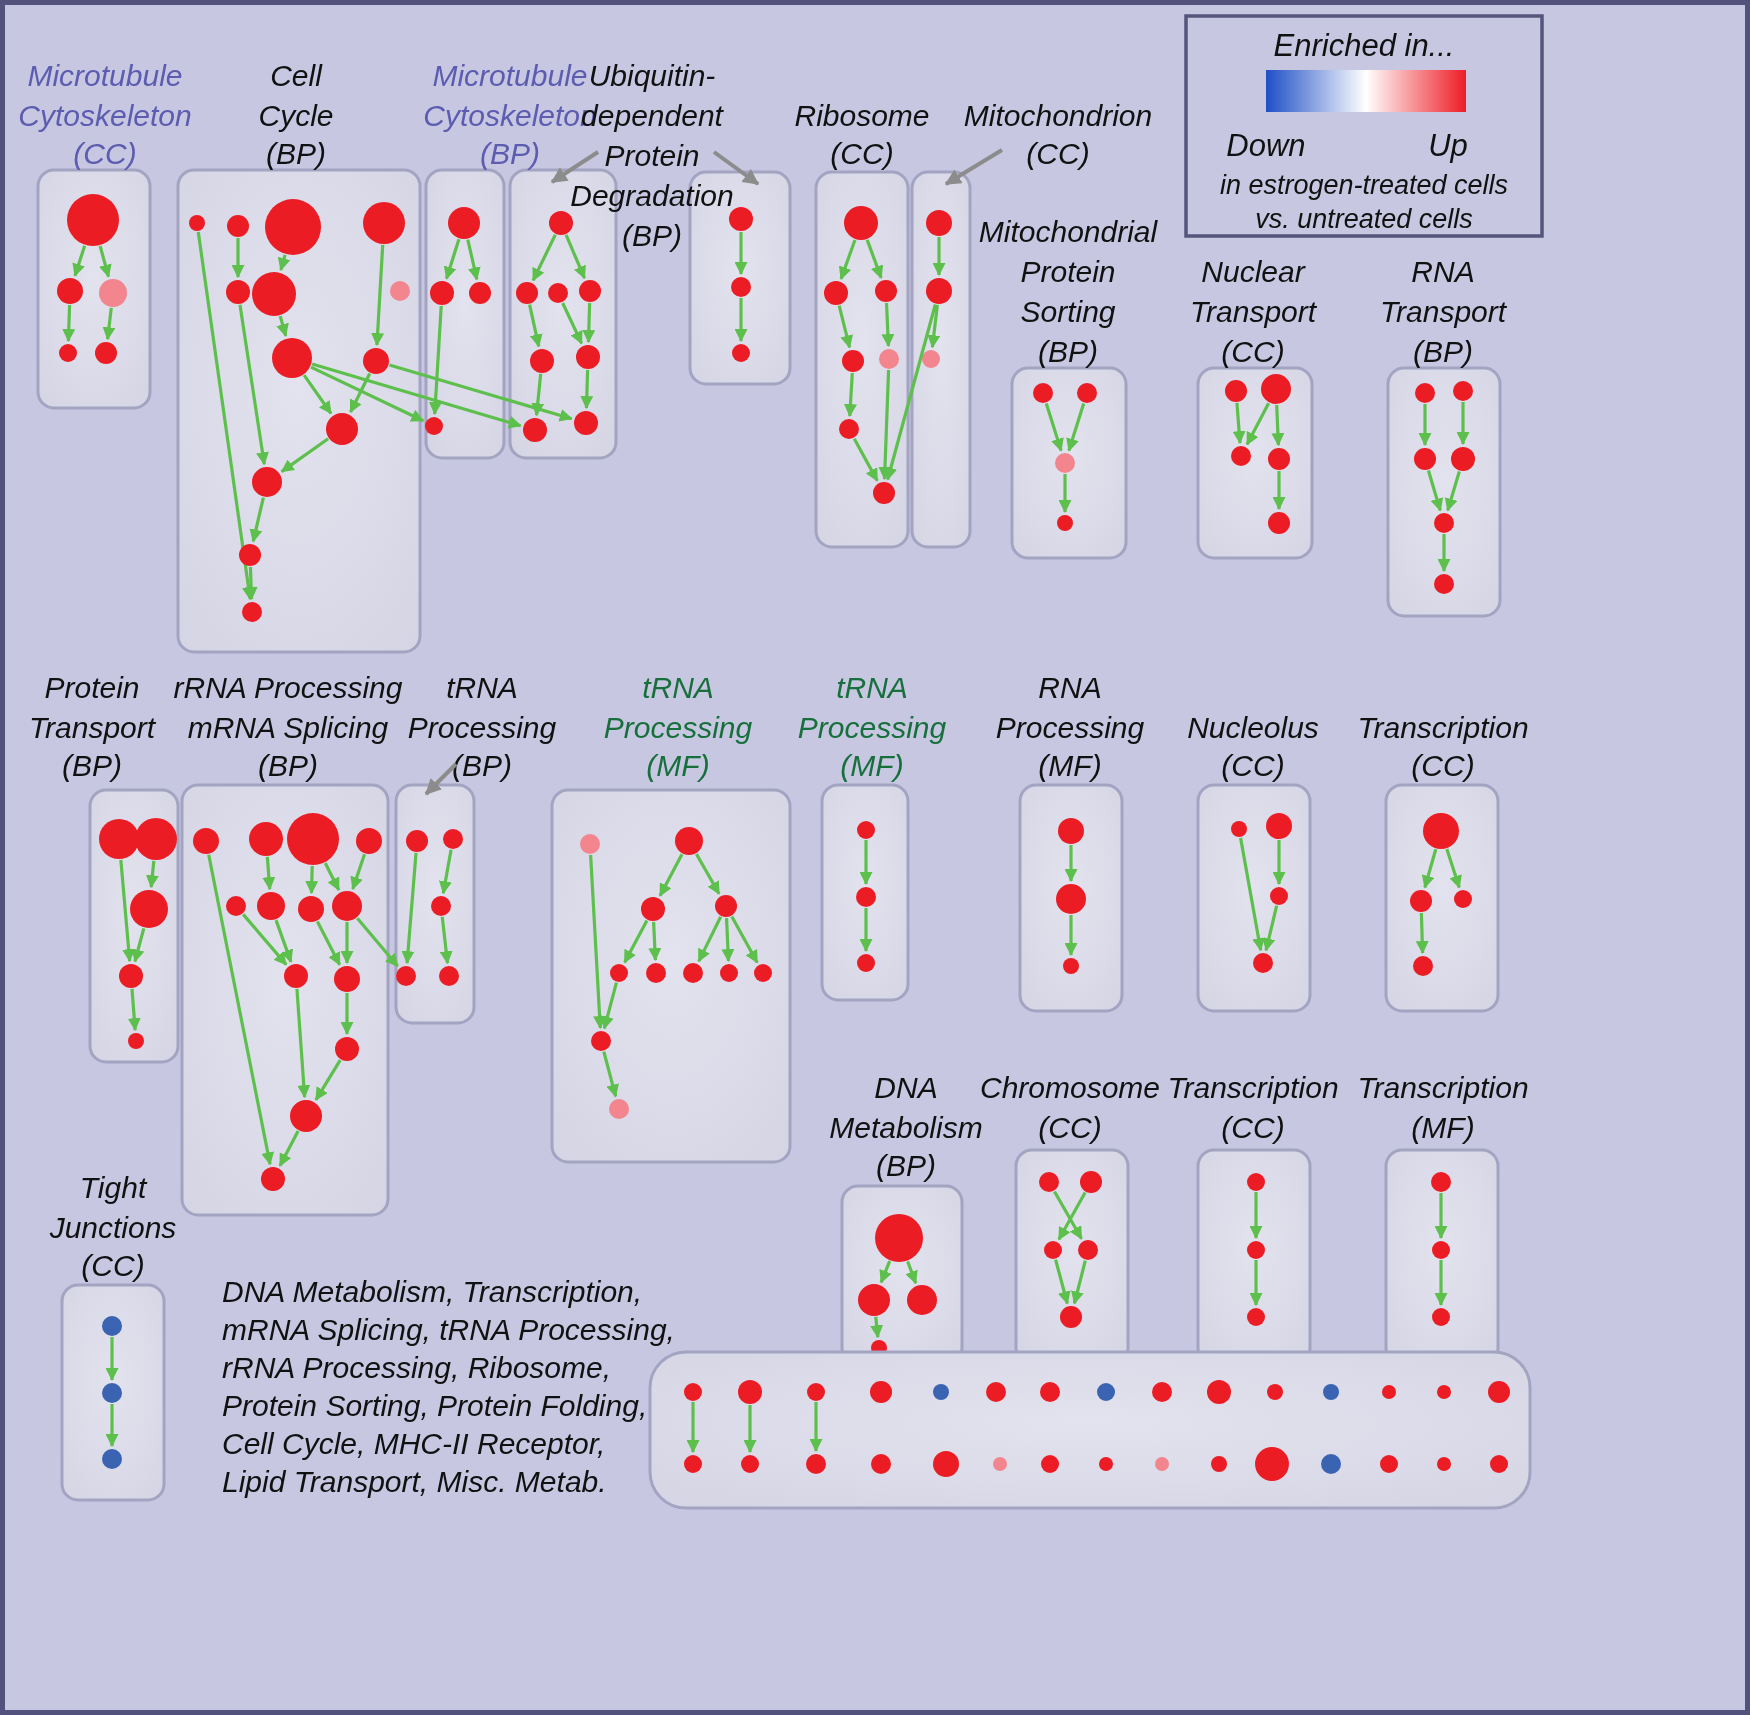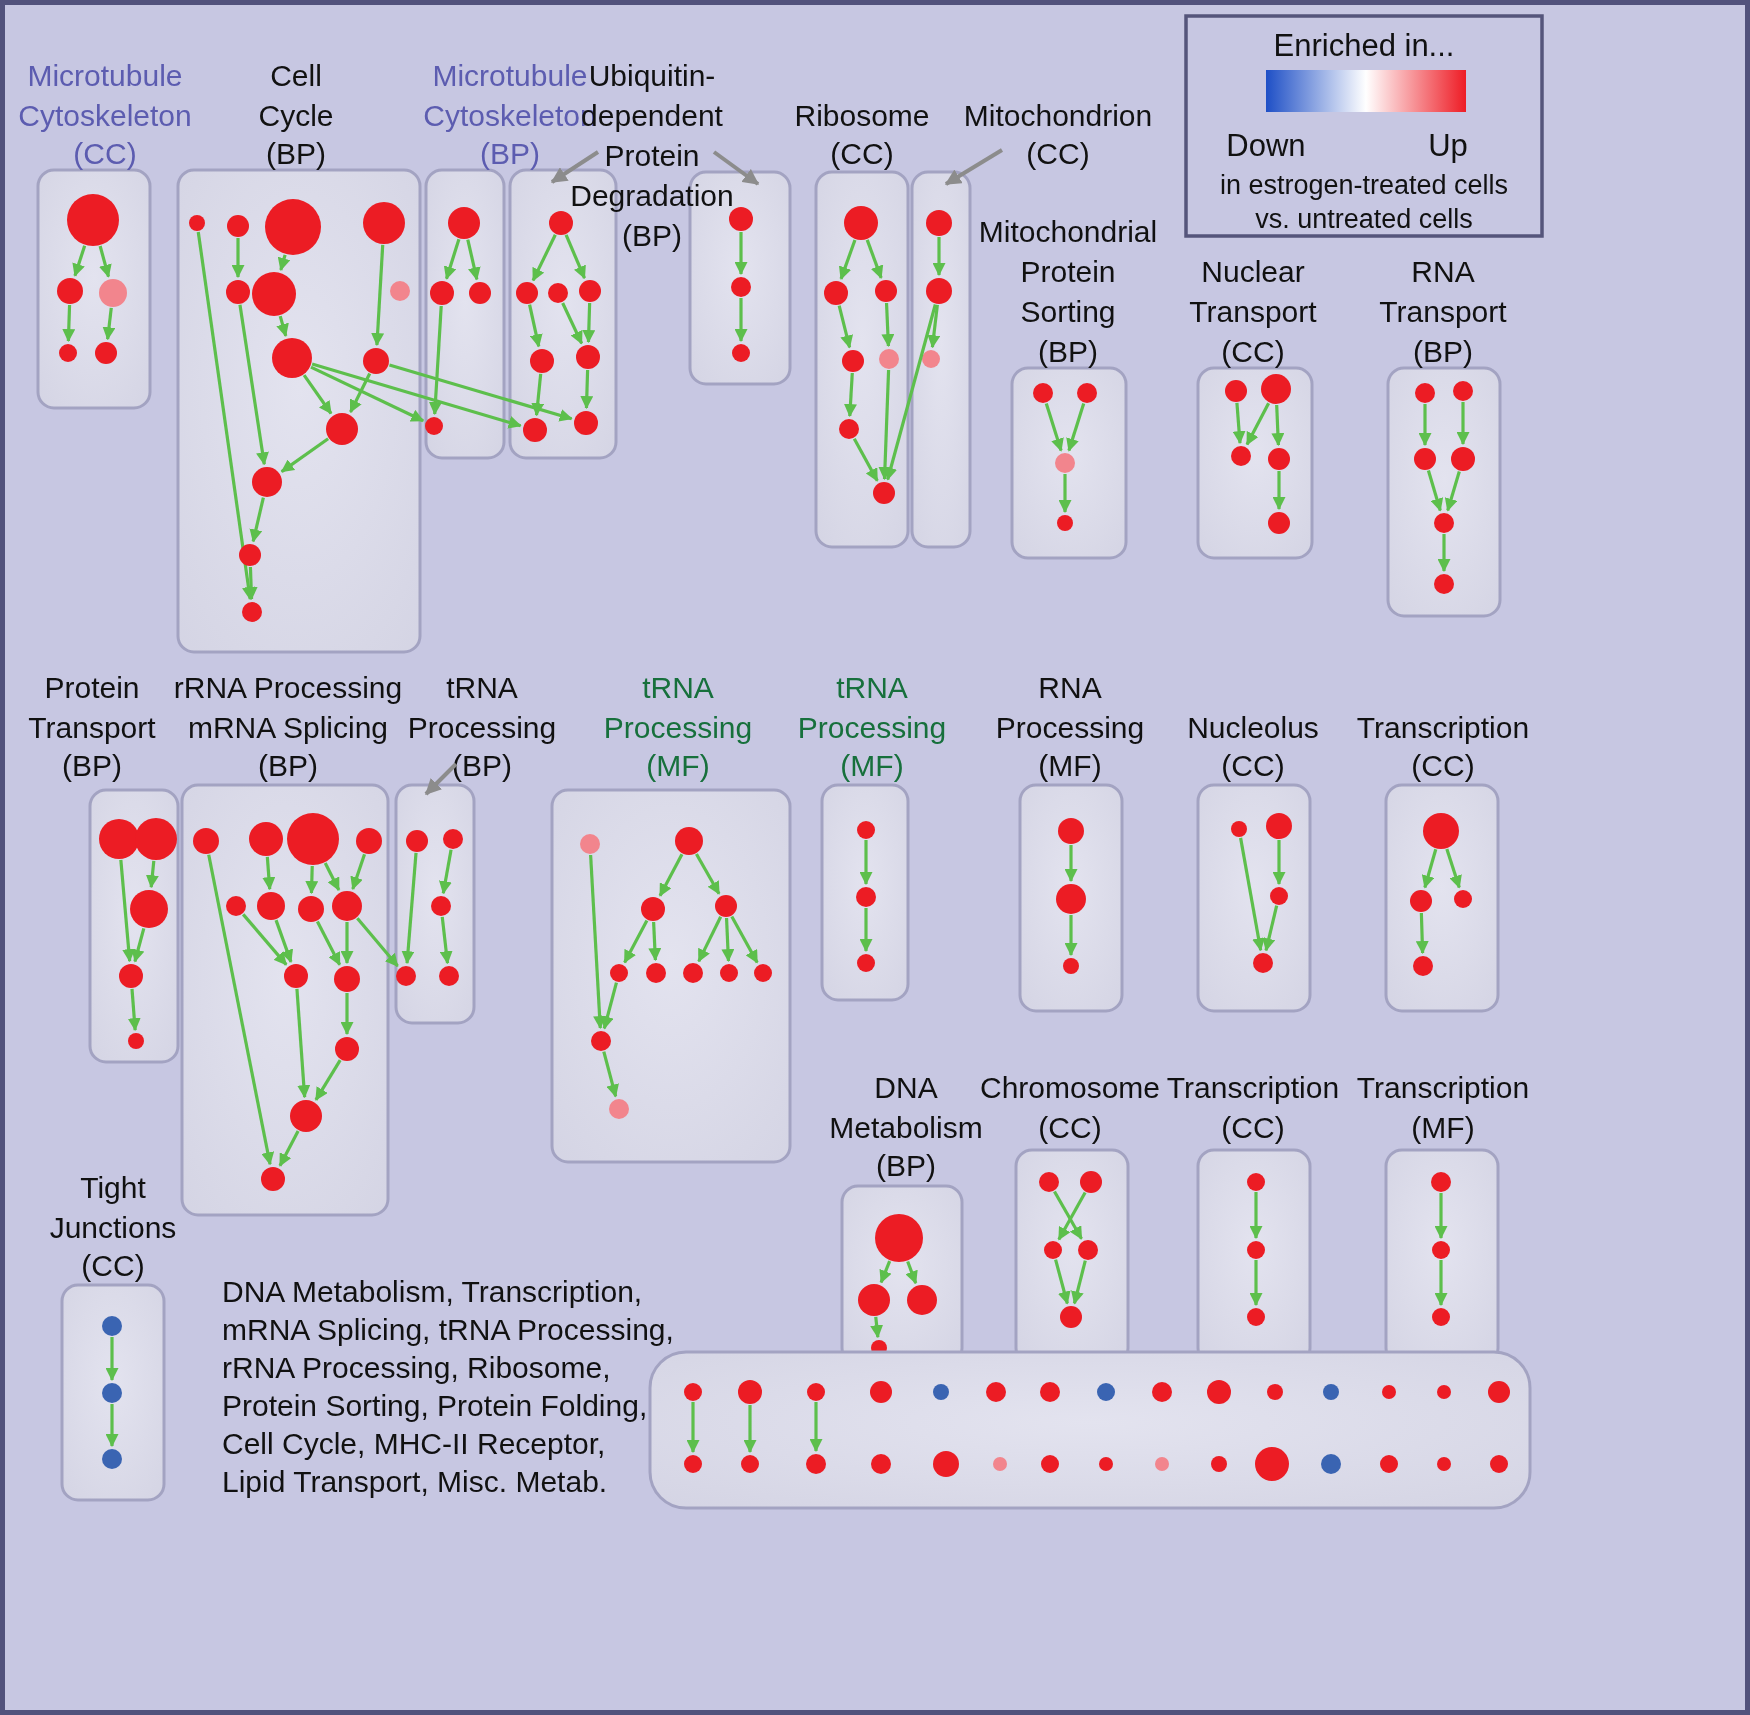--- a/index.html
+++ b/index.html
@@ -1,16 +1,16 @@
 <!DOCTYPE html>
 <html><head>
 <meta charset="utf-8">
 <style>
   html,body{margin:0;padding:0;background:#ffffff;}
-  .stage{width:1750px;height:1715px;position:relative;font-family:"Liberation Sans",sans-serif;}
+  .stage{width:1750px;height:1715px;position:relative;font-family:"Liberation Sans",sans-serif;font-style:italic;}
   svg{display:block;}
   text{font-family:"Liberation Sans",sans-serif;}
 </style>
 </head>
 <body>
 
 <div class="stage">
   <svg width="1750" height="1715" viewBox="0 0 1750 1715" xmlns="http://www.w3.org/2000/svg">
       <defs>
         <marker id="arrG" viewBox="0 0 12 12" refX="11" refY="6" markerWidth="13" markerHeight="13" orient="auto" markerUnits="userSpaceOnUse">

